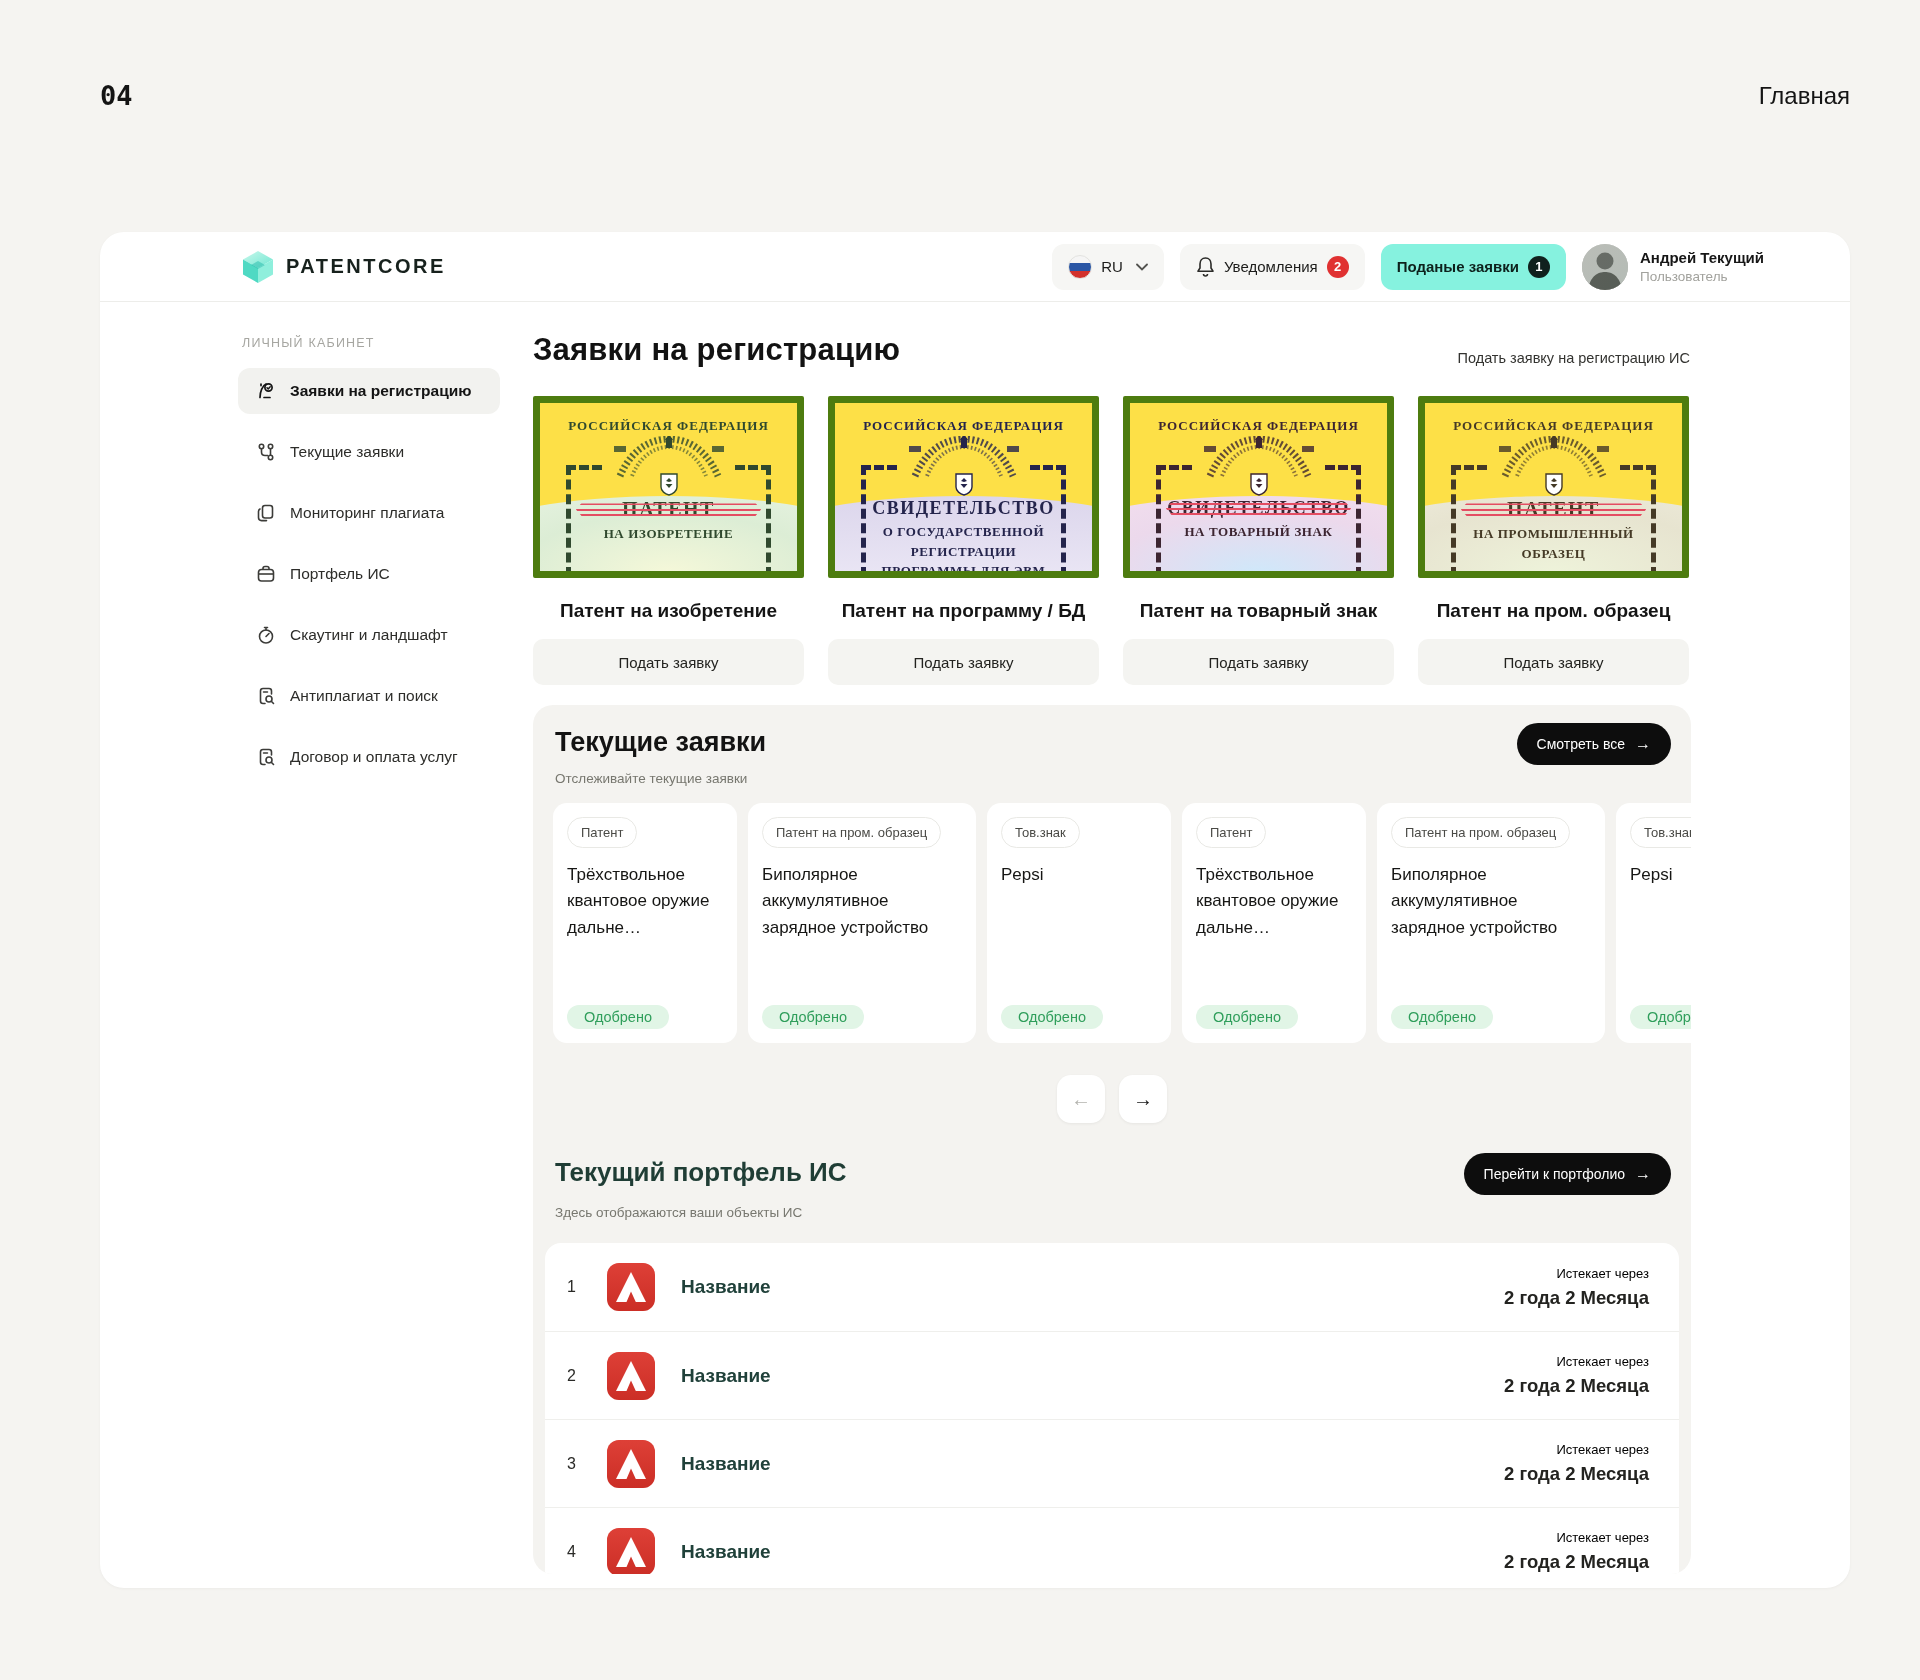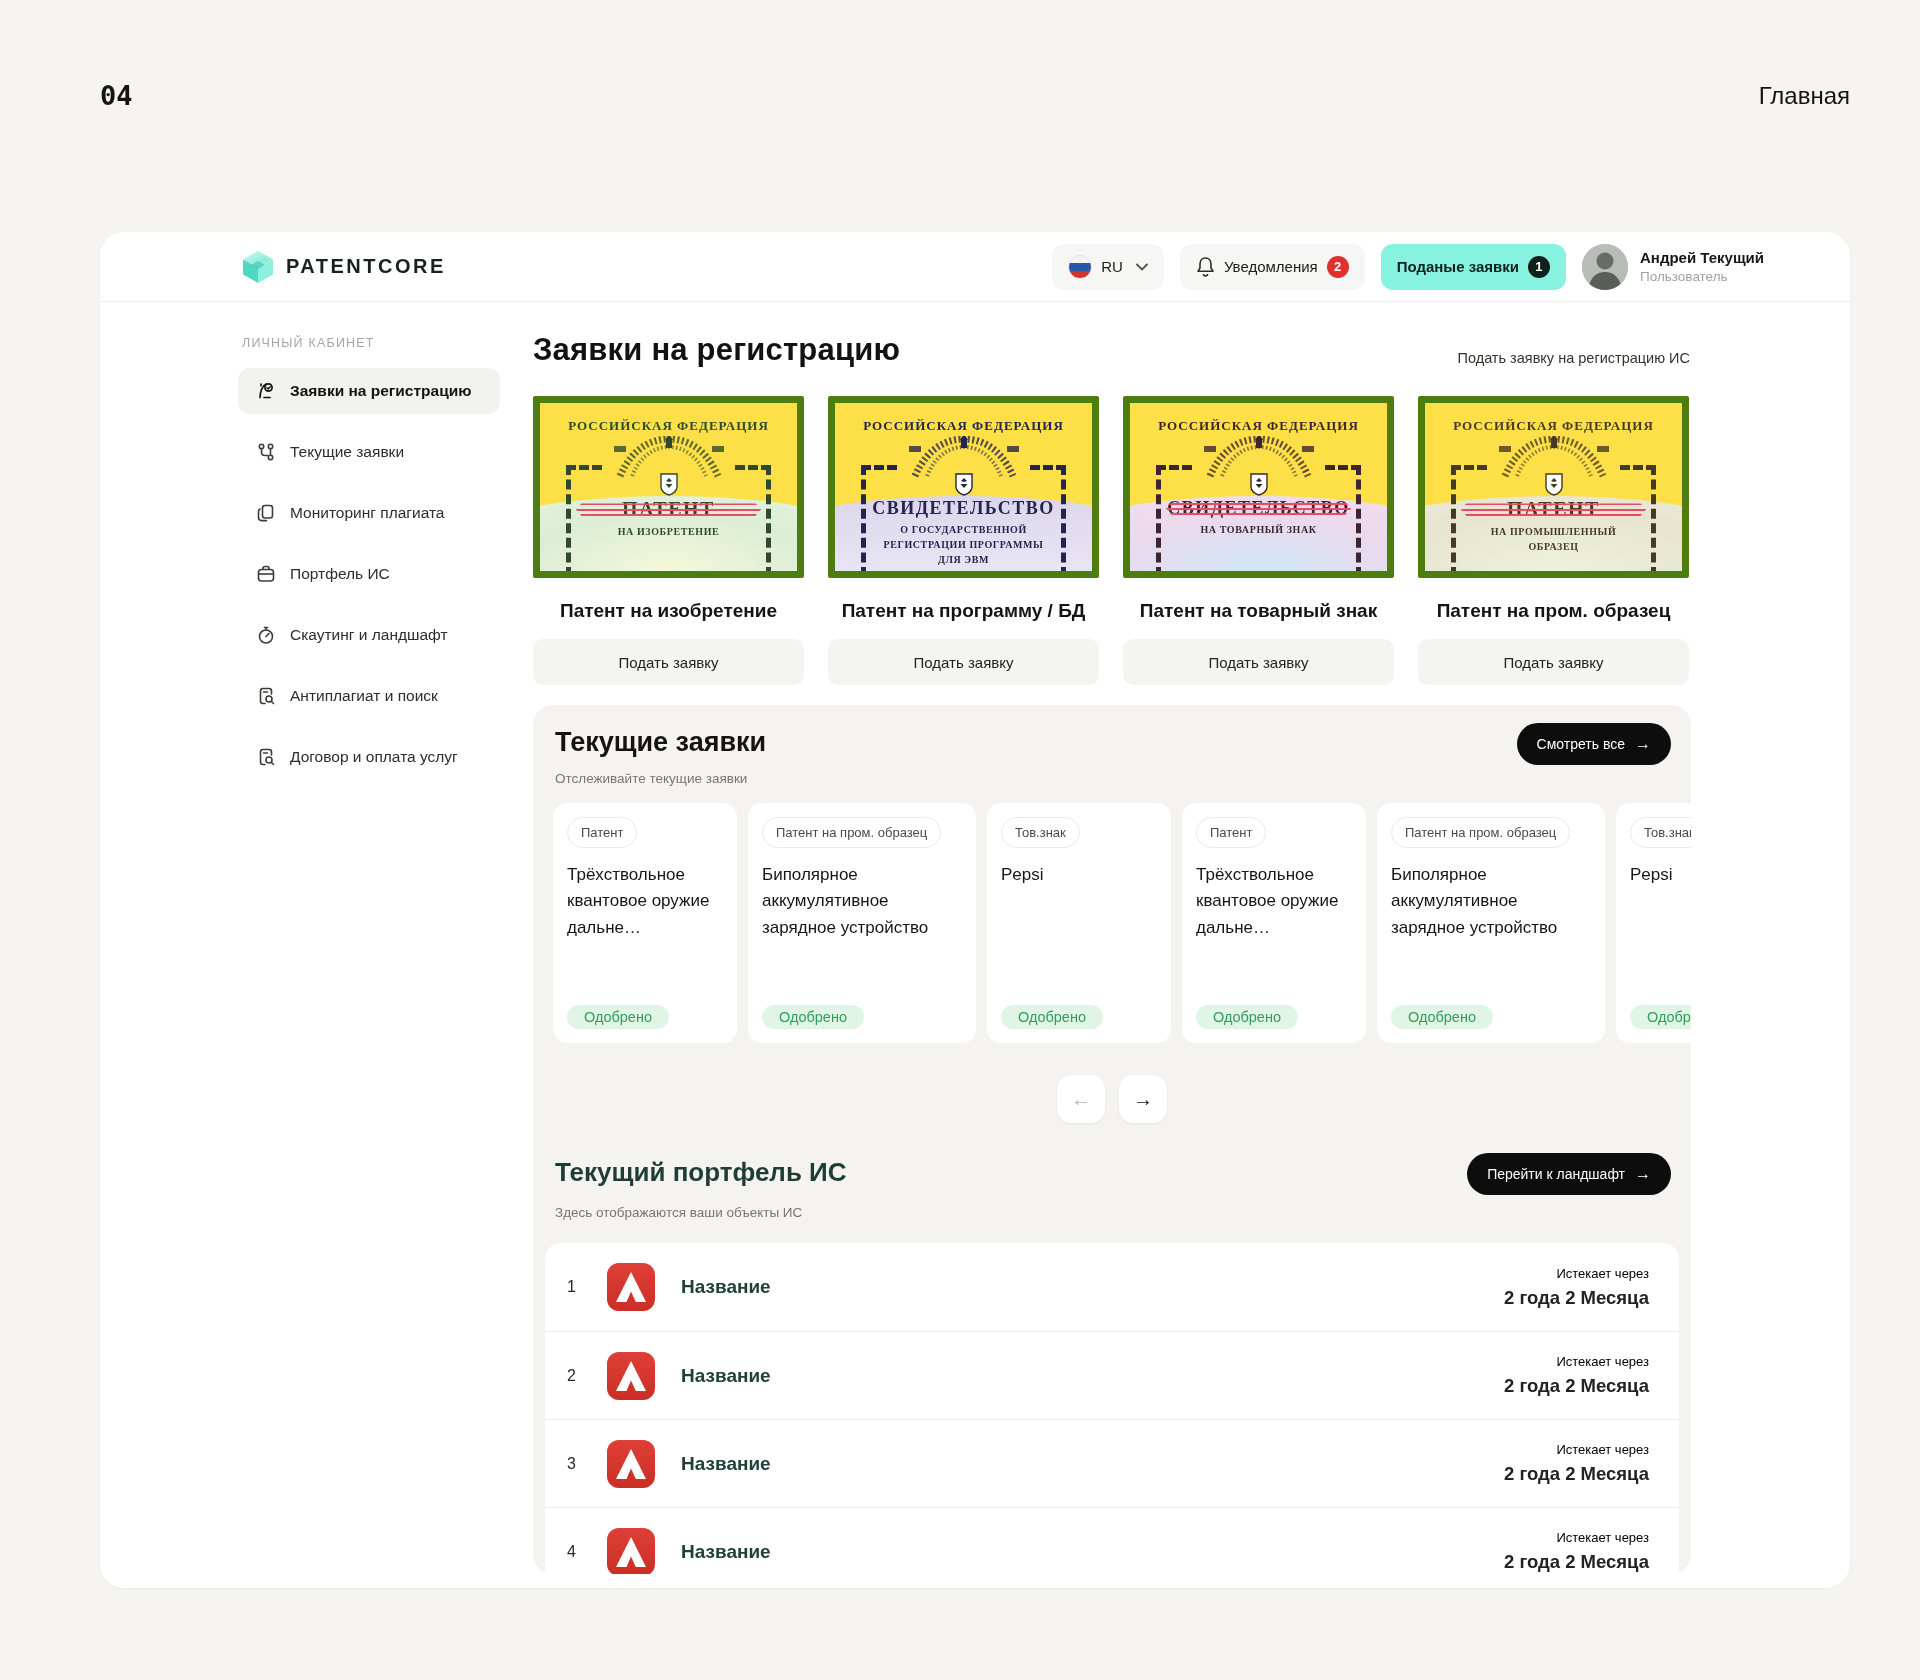--- a/index.html
+++ b/index.html
@@ -50,21 +50,21 @@
   .cert { width:271px; }
   .cert-img { position:relative; height:182px; background:#fde047; border:7px solid #4d7c0f; border-radius:2px; overflow:hidden; }
   .cert-country { position:relative; z-index:2; text-align:center; margin-top:15px; font-family:"Liberation Serif", serif; font-weight:700; font-size:13px; letter-spacing:1px; color:var(--c); }
   .cert-emblem { position:relative; z-index:2; display:block; margin:2px auto 0; }
   .cert-shield { position:relative; z-index:2; display:block; margin:-6px auto 0; }
   .cert-word { position:relative; z-index:2; text-align:center; margin-top:2px; font-family:"Liberation Serif", serif; font-weight:700; font-size:20px; letter-spacing:1.5px; color:var(--w); }
   .cert-word.small { font-size:18px; }
   .strike::after { content:""; position:absolute; left:14%; right:14%; top:50%; height:13px; transform:translateY(-50%);
     background:repeating-linear-gradient(180deg,#e44d62 0 2px,rgba(0,0,0,0) 2px 5.5px);
     clip-path:polygon(0 50%,3% 0,97% 0,100% 50%,97% 100%,3% 100%); }
-  .cert-sub { position:relative; z-index:2; text-align:center; margin:3px auto 0; width:170px; font-family:"Liberation Serif", serif; font-weight:700; font-size:10px; letter-spacing:.6px; color:var(--c); line-height:1.5; }
+  .cert-sub { position:relative; z-index:2; text-align:center; margin:3px auto 0; width:170px; font-family:"Liberation Serif", serif; font-weight:700; font-size:13px; letter-spacing:.6px; color:var(--c); line-height:1.5; }
   .cert-frame { position:absolute; z-index:1; top:62px; left:26px; right:26px; bottom:-6px; border-left:5px dashed var(--c); border-right:5px dashed var(--c); }
   .cert-frame::before { content:""; position:absolute; top:0; left:-5px; width:36px; border-top:5px dashed var(--c); }
   .cert-frame::after  { content:""; position:absolute; top:0; right:-5px; width:36px; border-top:5px dashed var(--c); }
   .cert-wave { position:absolute; z-index:0; bottom:-2px; left:-25%; width:150%; height:46%; border-radius:50% 50% 0 0; }
   .t-green  { --c:#30492e; --w:#30492e; } .t-green  .cert-wave { background:radial-gradient(ellipse at 50% 100%, #f5f8d9 0%, #dcedd5 55%, #e9f4e4 100%); }
   .t-purple { --c:#24244c; --w:#24244c; } .t-purple .cert-wave { background:linear-gradient(180deg,#dcd6ec, #e9e5f4); }
   .t-pink   { --c:#3c2531; --w:#3c2531; } .t-pink   .cert-wave { background:radial-gradient(ellipse at 50% 100%, #cfe8fa 0%, #ecd9ec 55%, #f4dfee 100%); }
   .t-olive  { --c:#453a26; --w:#453a26; } .t-olive  .cert-wave { background:radial-gradient(ellipse at 50% 100%, #eef3da 0%, #e7e4d0 60%, #eeebdc 100%); }
   .cert-title { margin-top:22px; text-align:center; font-size:19px; font-weight:700; color:#141414; }
   .cert-btn { margin-top:17px; height:46px; border-radius:10px; background:#f4f4f1; display:flex; align-items:center; justify-content:center; font-size:15px; color:#232320; cursor:pointer; }
@@ -379,21 +379,21 @@
       <div class="pbtn prev">
           <span>←</span>
         </div>
       <div class="pbtn next">
           <span>→</span>
         </div>
     </div>
 
     <div class="pf-h2">Текущий портфель ИС</div>
     <div class="btn-dark pf-btn">
-      <span>Перейти к ландшафт</span>
+      <span>Перейти к портфолио</span>
       <span class="arr">→</span>
     </div>
     <div class="pf-sub">Здесь отображаются ваши объекты ИС</div>
 
     <div class="rows">
 
       <div class="row">
         <div class="row-num">1</div>
         <svg class="row-ico" viewBox="0 0 48 48">
           <rect width="48" height="48" rx="12" fill="#d7342b"></rect>

